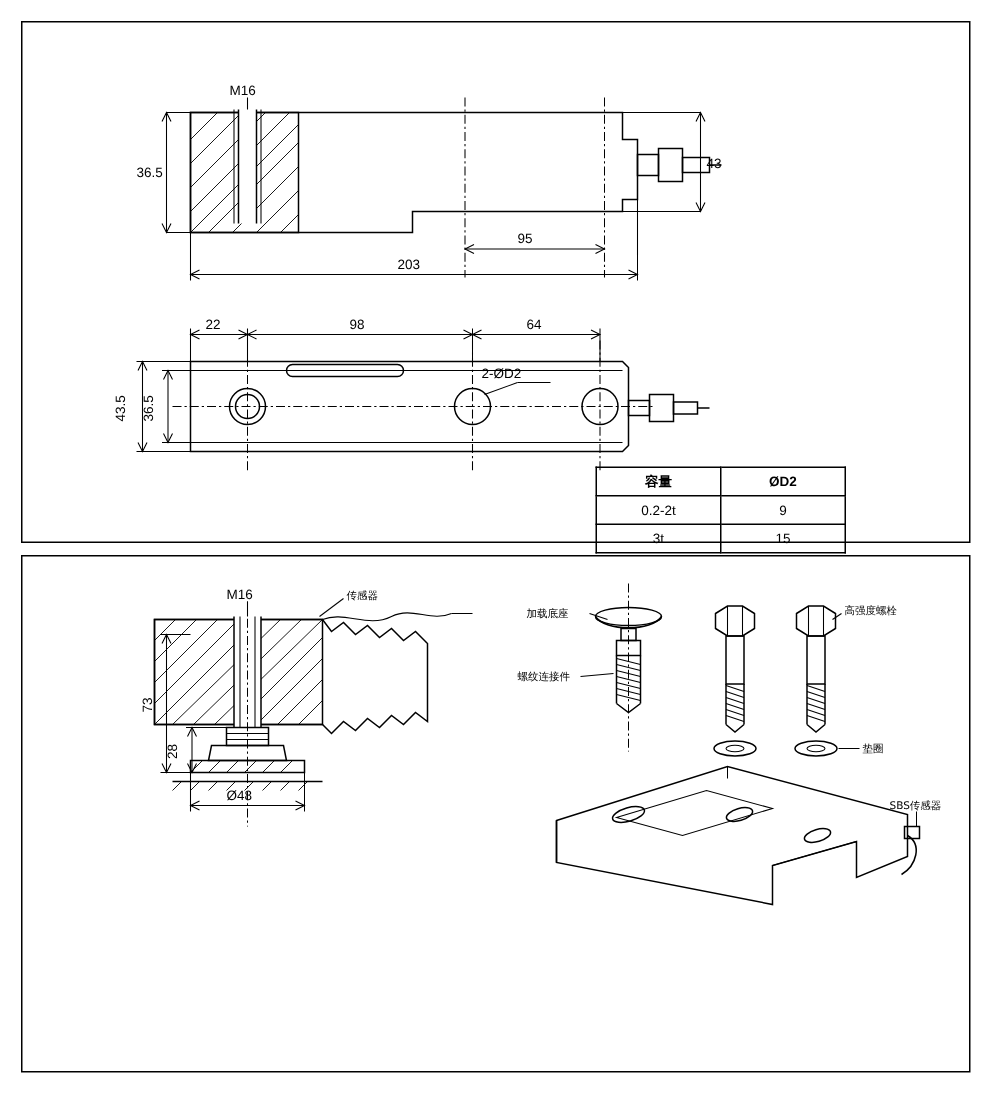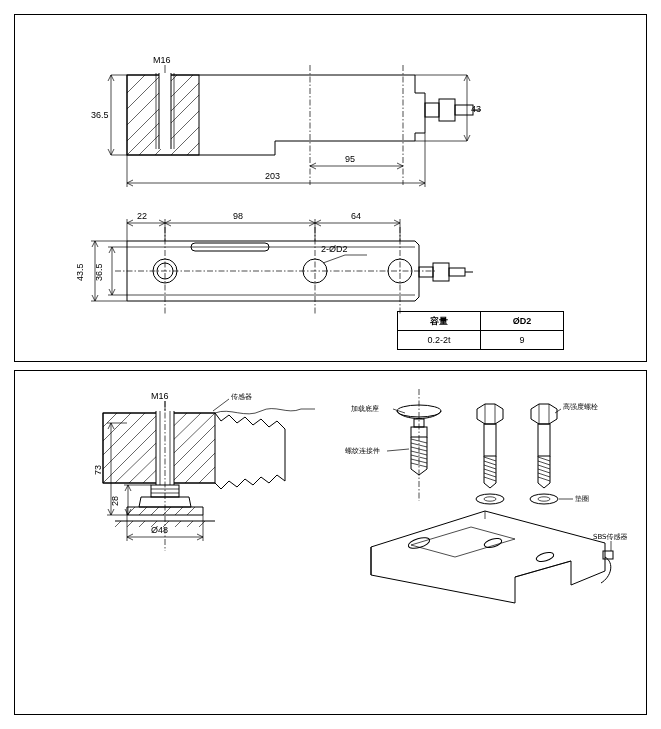--- a/index.html
+++ b/index.html
@@ -177,20 +177,24 @@
 
     <table class="tbl" id="table-d2">
       <tbody>
           <tr>
         <th>容量</th>
         <th>ØD2</th>
       </tr>
       <tr>
         <td>0.2-2t</td>
         <td>9</td>
+      </tr>
+      <tr>
+        <td>3t</td>
+        <td>15</td>
       </tr>
     </tbody>
       </table>
   </div>
 
   <div class="panel" id="panel-bottom">
     <svg width="631" height="343" viewBox="0 0 631 343">
 
       <g>
 

